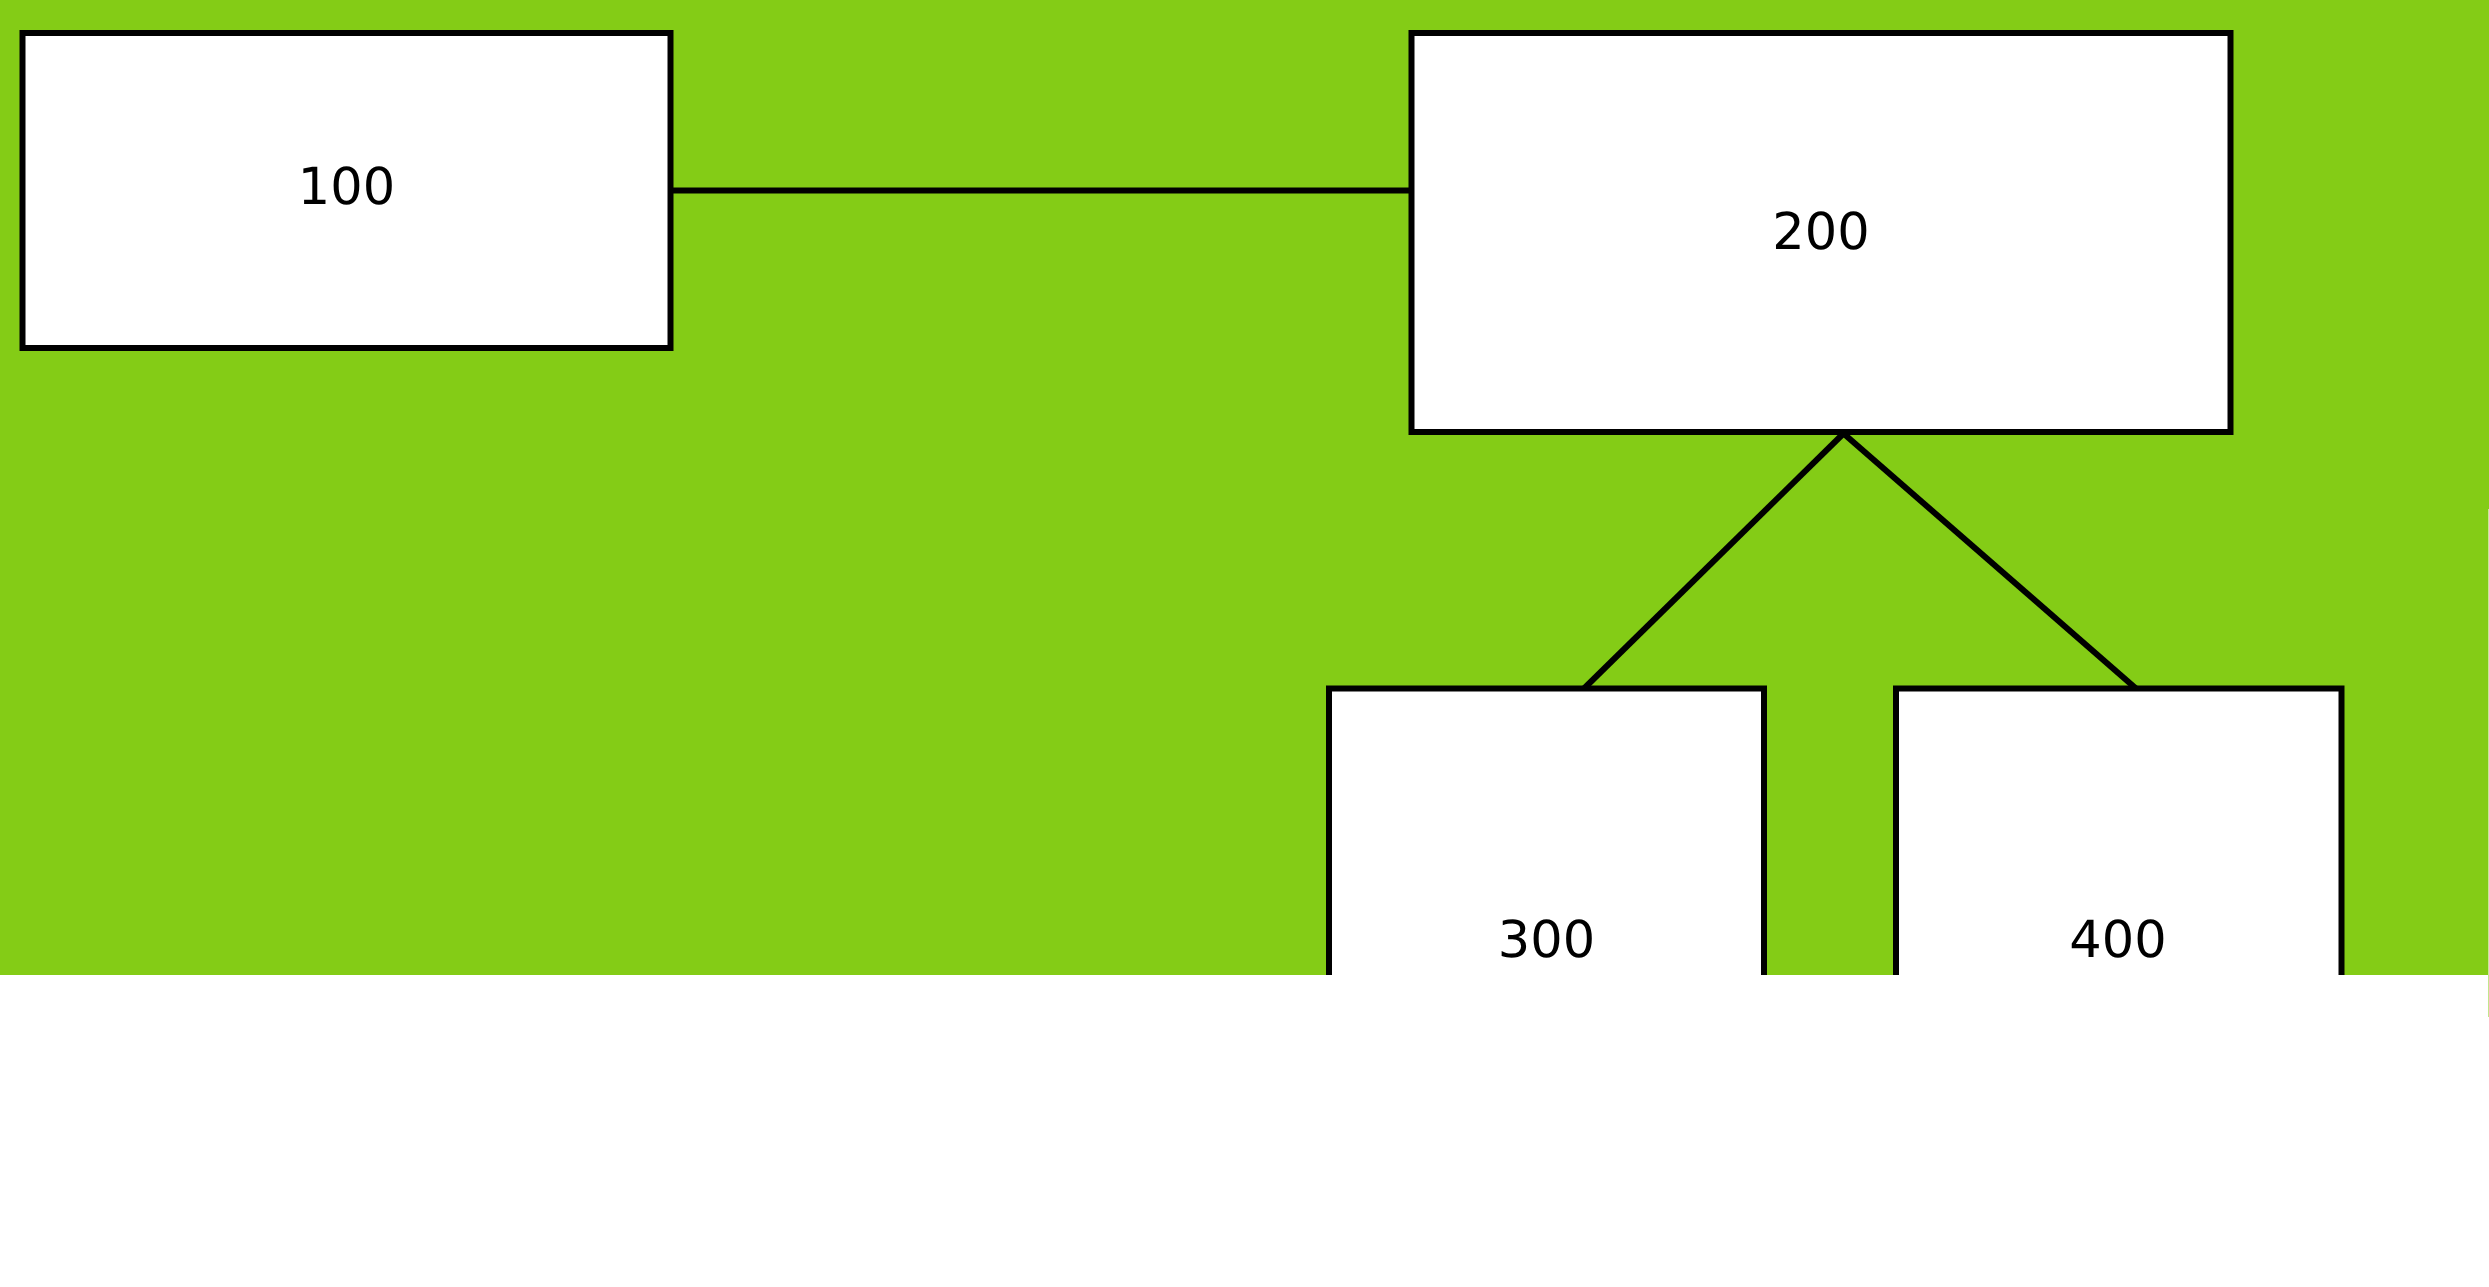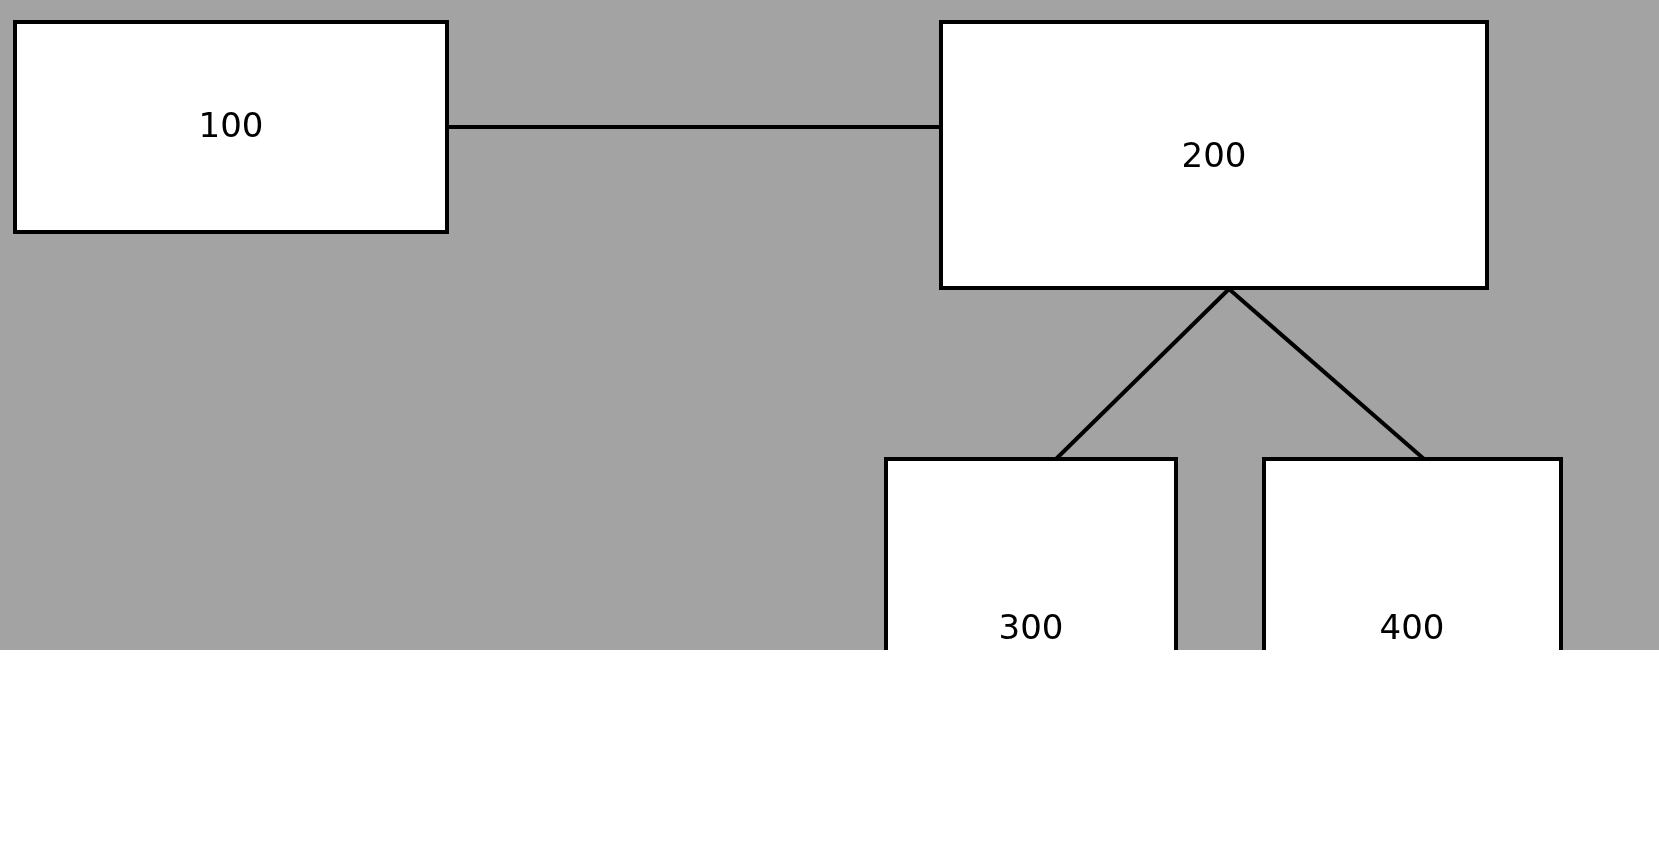--- a/index.html
+++ b/index.html
@@ -7,21 +7,21 @@
     padding: 0;
     background: #ffffff;
   }
   body {
     font-family: "DejaVu Sans", sans-serif;
   }
   #canvas {
     position: relative;
     width: 1659px;
     height: 650px;
-    background: #a3a3a3;
+    background: #84cc16;
     overflow: hidden;
   }
   #diagram-svg {
     position: absolute;
     left: 0;
     top: 0;
     width: 1659px;
     height: 858px;
     display: block;
   }

